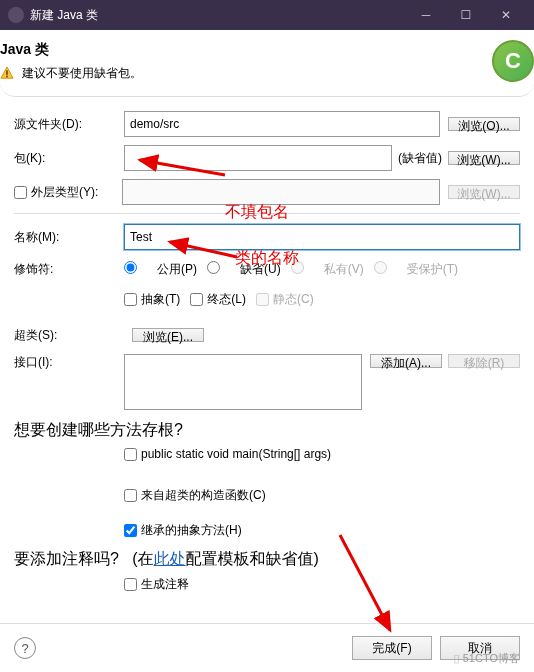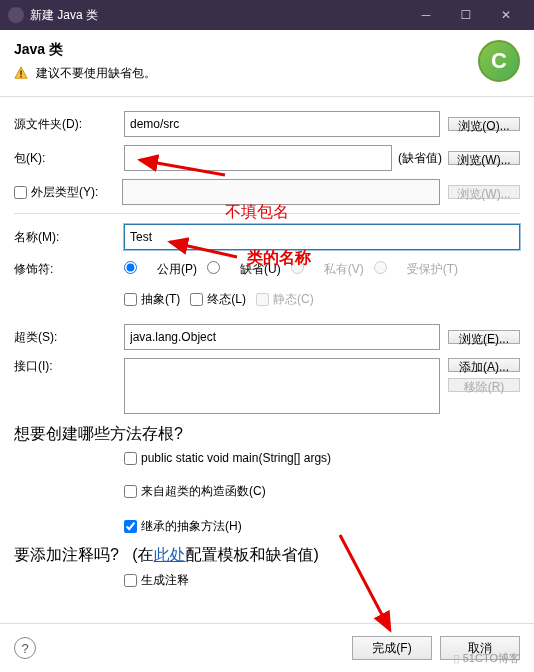--- a/index.html
+++ b/index.html
@@ -1,42 +1,42 @@
 <!DOCTYPE html>
 <html><head>
 <meta charset="utf-8">
 <style>
 * { box-sizing: border-box; margin: 0; padding: 0; }
 body { font-family: "Microsoft YaHei", sans-serif; font-size: 12px; background: #fff; width: 534px; height: 672px; overflow: hidden; position: relative; }
 .titlebar { background: #3a2f4a; color: #fff; height: 30px; display: flex; align-items: center; padding: 0 8px; }
 .titlebar .ticon { width: 16px; height: 16px; background: #5a4a6a; border-radius: 50%; margin-right: 6px; }
 .titlebar .ttitle { flex: 1; font-size: 12px; }
 .titlebar .tbtn { width: 40px; height: 30px; display: flex; align-items: center; justify-content: center; color: #ccc; }
-.header { padding: 10px 14px 14px; border-bottom: 1px solid #ddd; display: flex; align-items: center; }
+.header { padding: 10px 0 14px; border-bottom: 1px solid #ddd; display: flex; align-items: center; border-radius: 15px; }
 .header-left { flex: 1; }
 .header h1 { font-size: 14px; font-weight: bold; margin-bottom: 6px; }
 .header .warn { display: flex; align-items: center; gap: 8px; }
 .header .wicon { width: 14px; height: 14px; }
 .header-icon { width: 42px; height: 42px; border-radius: 50%; background: linear-gradient(135deg,#8bc34a,#4caf50); display: flex; align-items: center; justify-content: center; color: #fff; font-size: 22px; font-weight: bold; border: 2px solid #689f38; }
 .content { padding: 14px; }
 .row { display: flex; align-items: center; margin-bottom: 8px; min-height: 22px; }
 .lbl { width: 110px; font-size: 12px; }
 .inp { flex: 1; height: 22px; border: 1px solid #999; padding: 12px 5px; font-family: inherit; font-size: 12px; }
 .inp.focus { border: 1px solid #2a7ab0; outline: 1px solid #9ac4e0; }
 .suffix { margin: 0 6px; font-size: 12px; }
 .btn { width: 72px; height: 14px; background: linear-gradient(#f8f8f8,#e8e8e8); border: 1px solid #aaa; font-size: 12px; cursor: pointer; font-family: inherit; }
 .btn:disabled { color: #aaa; border-color: #ccc; background: #f0f0f0; }
 .chk { display: flex; align-items: center; gap: 4px; margin-right: 10px; }
 .chk input { width: 13px; height: 13px; }
 .rad { display: flex; align-items: flex-start; gap: 20px; margin-right: 10px; }
 .rad input { width: 13px; height: 13px; }
 .rad.dis { color: #aaa; }
 .hr { border: none; border-top: 1px solid #ddd; margin: 6px 0 10px; }
 .ifbox { flex: 1; height: 56px; border: 1px solid #999; background: #fff; }
-.ifbtns { display: flex; flex-direction: column; gap: 6px; margin-left: 8px; }
+.ifbtns { display: flex; flex-direction: row; gap: 6px; margin-left: 8px; }
 .section-q { font-size: 16px; margin: 10px 0 6px; }
 .indent { margin-left: 110px; }
 .link { color: #1a5fb4; text-decoration: underline; cursor: pointer; }
 .footer { position: absolute; bottom: 0; left: 0; right: 0; border-top: 1px solid #ddd; padding: 12px 14px; display: flex; align-items: center; }
 .help { width: 22px; height: 22px; border: 1px solid #888; border-radius: 50%; display: flex; align-items: center; justify-content: center; color: #555; font-size: 13px; }
 .footer .spacer { flex: 1; }
 .footer .btn { width: 80px; height: 24px; margin-left: 8px; }
 .annot { position: absolute; color: #e60000; font-size: 16px; font-weight: 500; pointer-events: none; }
 .arrow { position: absolute; pointer-events: none; }
 .watermark { position: absolute; bottom: 6px; right: 14px; color: #999; font-size: 11px; }
@@ -126,36 +126,35 @@
         <span>终态(L)</span>
       </label>
     <label class="chk" style="color:#aaa">
         <input type="checkbox" disabled="" style="">
         <span>静态(C)</span>
       </label>
   </div>
   <div style="height:6px"></div>
   <div class="row">
     <div class="lbl">超类(S):</div>
-    <input class="inp" value="java.lang.Object" style="">
     <span style="width:8px"></span>
     <button class="btn">浏览(E)...</button>
   </div>
   <div class="row" style="align-items:flex-start">
     <div class="lbl">接口(I):</div>
     <div class="ifbox"></div>
     <div class="ifbtns">
       <button class="btn">添加(A)...</button>
       <button class="btn" disabled="">移除(R)</button>
     </div>
   </div>
 
   <div class="section-q">想要创建哪些方法存根?</div>
   <div class="indent">
-    <label class="chk" style="margin-bottom:4px">
+    <label class="chk" style="margin-bottom:12px">
         <input type="checkbox" style="">
         <span>public static void main(String[] args)</span>
       </label><br>
     <label class="chk" style="margin-bottom:4px">
         <input type="checkbox" style="">
         <span>来自超类的构造函数(C)</span>
       </label><br>
     <label class="chk">
         <input type="checkbox" checked="" style="">
         <span>继承的抽象方法(H)</span>
@@ -192,21 +191,21 @@
 <div class="annot" style="left:225px; top:202px;">不填包名</div>
 
 <svg class="arrow" style="left:162px; top:232px;" width="80" height="30">
     <defs>
       <marker id="ah2" markerWidth="8" markerHeight="8" refX="6" refY="3" orient="auto">
         <path d="M0,0 L7,3 L0,6 Z" fill="#e60000"></path>
       </marker>
     </defs>
     <line x1="75" y1="25" x2="8" y2="10" stroke="#e60000" stroke-width="3" marker-end="url(#ah2)"></line>
   </svg>
-<div class="annot" style="left:247px; top:248px;font-weight:bold;">类的名称</div>
+<div class="annot" style="left:235px; top:248px;">类的名称</div>
 
 <svg class="arrow" style="left:330px; top:530px;" width="80" height="110">
     <defs>
       <marker id="ah3" markerWidth="8" markerHeight="8" refX="6" refY="3" orient="auto">
         <path d="M0,0 L7,3 L0,6 Z" fill="#e60000"></path>
       </marker>
     </defs>
     <line x1="10" y1="5" x2="60" y2="100" stroke="#e60000" stroke-width="3" marker-end="url(#ah3)"></line>
   </svg>
 

